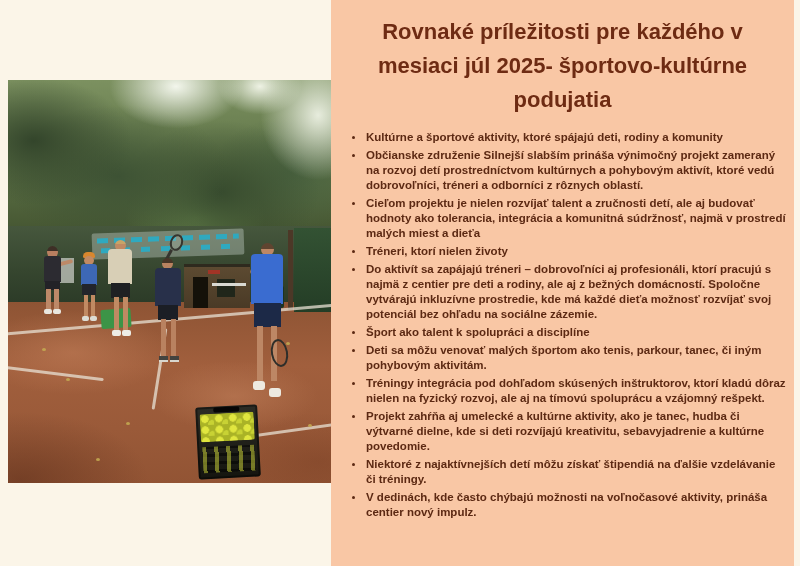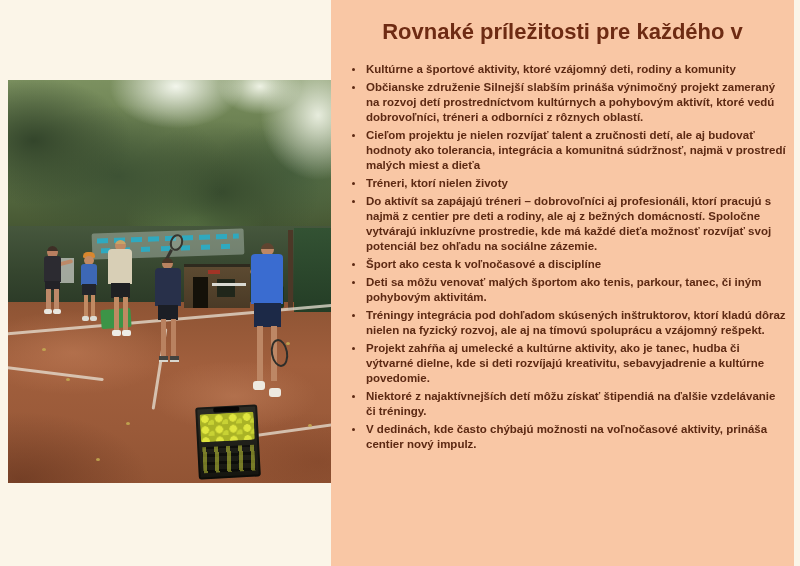--- a/index.html
+++ b/index.html
@@ -185,28 +185,30 @@
         <i class="slot"></i>
         <i class="balls"></i>
         <i class="grid"></i>
       </b>
     </div>
   </div>
 
   <div id="panel">
     <h1 id="title">
       <div>Rovnaké príležitosti pre každého v</div>
+      <div>mesiaci júl 2025-  športovo-kultúrne</div>
+      <div>podujatia</div>
     </h1>
     <ul id="bullets">
-        <li>Kultúrne a športové aktivity, ktoré vzájomný deti, rodiny a komunity</li>
+        <li>Kultúrne a športové aktivity, ktoré spájajú deti, rodiny a komunity</li>
         <li>Občianske združenie Silnejší slabším prináša výnimočný projekt zameraný na rozvoj detí prostredníctvom kultúrnych a pohybovým aktivít, ktoré vedú dobrovoľníci, tréneri a odborníci z rôznych oblastí.</li>
         <li>Cieľom projektu je nielen rozvíjať talent a zručnosti detí, ale aj budovať hodnoty ako tolerancia, integrácia a komunitná súdržnosť, najmä v prostredí malých miest a dieťa</li>
         <li>Tréneri, ktorí nielen životy</li>
         <li>Do aktivít sa zapájajú tréneri – dobrovoľníci aj profesionáli, ktorí pracujú s najmä z centier pre deti a rodiny, ale aj z bežných domácností. Spoločne vytvárajú inkluzívne prostredie, kde má každé dieťa možnosť rozvíjať svoj potenciál bez ohľadu na sociálne zázemie.</li>
-        <li>Šport ako cesta k voľnočasové a disciplíne</li>
+        <li>Šport ako talent k spolupráci a disciplíne</li>
         <li>Deti sa môžu venovať malých športom ako tenis, parkour, tanec, či iným pohybovým aktivitám.</li>
         <li>Tréningy integrácia pod dohľadom skúsených inštruktorov, ktorí kladú dôraz nielen na fyzický rozvoj, ale aj na tímovú spoluprácu a vzájomný rešpekt.</li>
         <li>Projekt zahŕňa aj umelecké a kultúrne aktivity, ako je tanec, hudba či výtvarné dielne, kde si deti rozvíjajú kreativitu, sebavyjadrenie a kultúrne povedomie.</li>
         <li>Niektoré z najaktívnejších detí môžu získať štipendiá na ďalšie vzdelávanie či tréningy.</li>
         <li>V dedinách, kde často chýbajú možnosti na voľnočasové aktivity, prináša centier nový impulz.</li>
       </ul>
   </div>
 
 </div>
 

